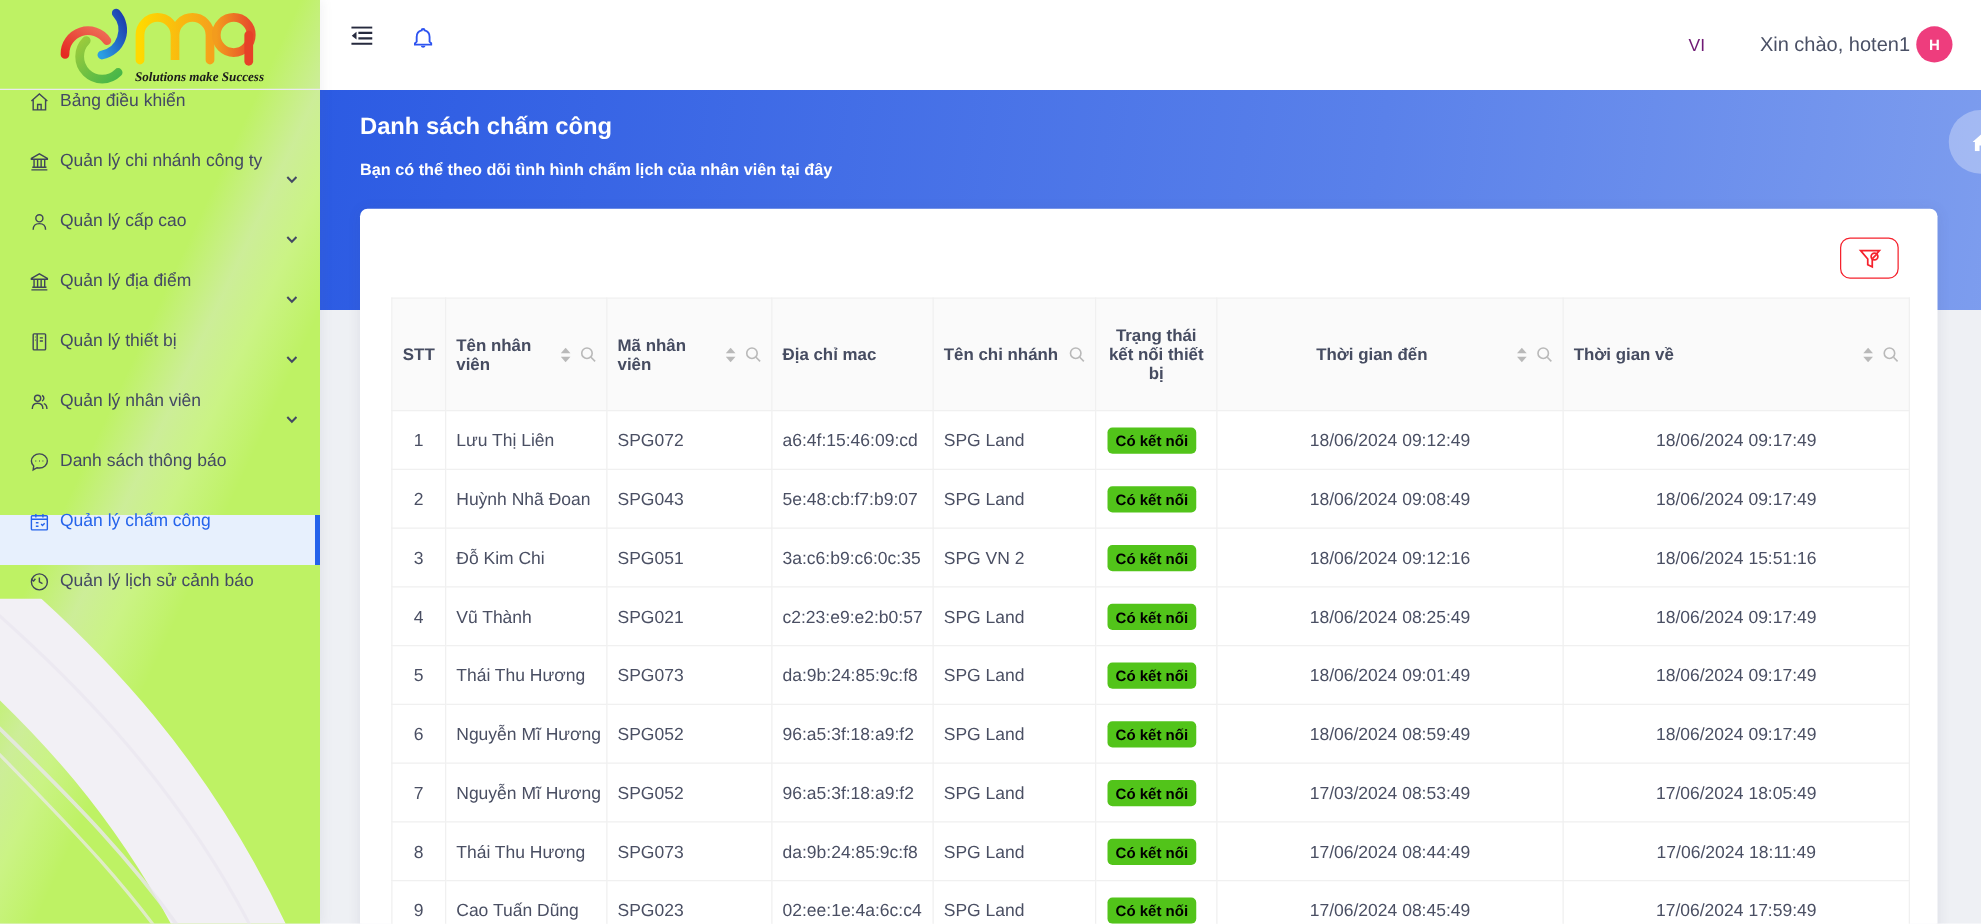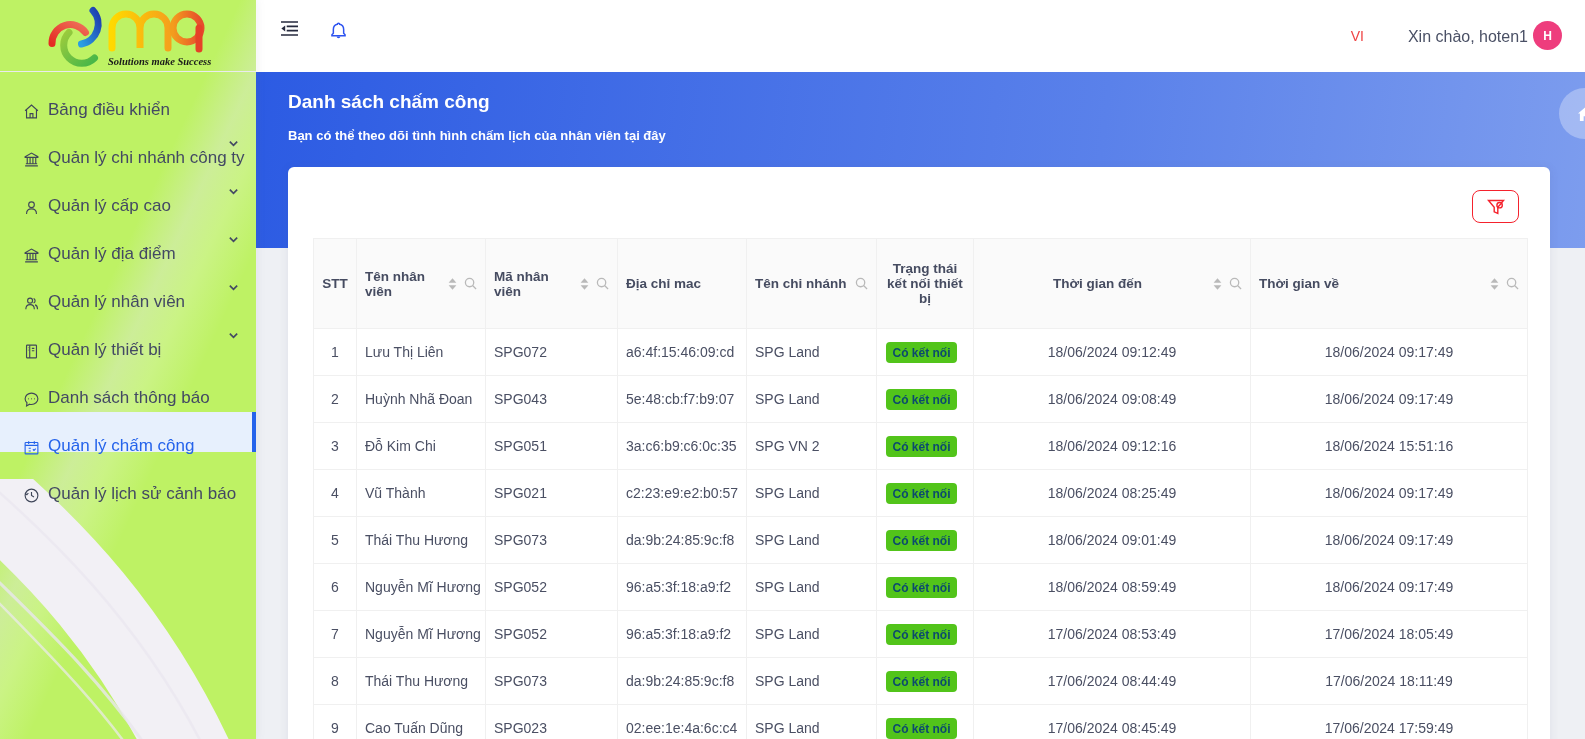--- a/index.html
+++ b/index.html
@@ -7,33 +7,33 @@
 #app { position:relative; width:1585px; height:739px; background:#eef0f4; }
 
 
 .sidebar { position:absolute; left:0; top:0; width:256px; height:739px; background:#bef264; z-index:5; box-shadow:2px 0 8px rgba(100,100,130,0.08); }
 .sidebar .pattern { position:absolute; inset:0; background:
   linear-gradient(115deg, rgba(228,230,237,0) 40%, rgba(228,230,237,0.38) 48%, rgba(246,247,250,0.22) 54%, rgba(255,255,255,0) 62%);
 }
 .sidebar .waves { position:absolute; left:0; bottom:0; width:256px; height:260px; }
 .logo-wrap { position:absolute; left:0; top:0; width:256px; height:72px; border-bottom:1px solid #eaeaef; }
 .menu { position:absolute; top:72px; left:0; width:256px; }
-.mi { position:relative; height:48px; display:flex; align-items:flex-end; color:#434963; font-size:17px; }
+.mi { position:relative; height:48px; display:flex; align-items:flex-start; color:#434963; font-size:14px; }
 .mi .ic { width:18px; height:18px; margin-left:22px; margin-right:8px; flex:none; display:flex; align-items:center; justify-content:center; position:relative; z-index:2; }
 .mi .ic svg { width:17px; height:17px; stroke:#3f4659; fill:none; stroke-width:1.6; }
 .mi .lb { position:relative; z-index:2; }
 .mi .chev { position:absolute; right:17px; top:50%; transform:translateY(-50%); z-index:2; }
 .mi.active { color:#2563eb; }
 .mi.active::before { content:""; position:absolute; left:0; right:0; top:4px; bottom:4px; background:#e7f0fd; }
 .mi.active::after { content:""; position:absolute; right:0; top:4px; width:4px; height:40px; background:#2563eb; }
 .mi.active .ic svg { stroke:#2563eb; }
 
 
 .topbar { position:absolute; left:256px; top:0; width:1329px; height:72px; background:#ffffff; }
-.vi { color:#ef4444; font-size:14px; position:absolute; right:221px; top:28px; }
+.vi { color:#701a75; font-size:14px; position:absolute; right:221px; top:28px; }
 .hello { color:#4a5065; font-size:16px; position:absolute; right:57px; top:28px; }
 .avatar { position:absolute; right:23px; top:21px; width:29px; height:29px; border-radius:50%; background:#ee3d7d; color:#fff; font-size:12px; font-weight:bold; display:flex; align-items:center; justify-content:center; }
 
 
 .bluehead { position:absolute; left:256px; top:72px; width:1533px; height:176px; background:linear-gradient(97deg, #2c5be3 0%, #5a81ea 55%, #8ba8f0 100%); }
 .bh-title { position:absolute; left:32px; top:19px; color:#fff; font-size:19px; font-weight:bold; }
 .bh-sub { position:absolute; left:32px; top:56px; color:#fff; font-size:13px; font-weight:bold; }
 .crumb { position:absolute; right:34px; top:16px; height:51px; border-radius:26px; background:rgba(255,255,255,0.3); display:flex; align-items:center; padding:0 19px; color:#fff; font-size:14px; }
 .crumb .sep { margin:0 9px; }
 
@@ -43,21 +43,21 @@
 
 
 table { border-collapse:collapse; position:absolute; left:25px; top:71px; table-layout:fixed; width:1214px; }
 th, td { border:1px solid #f0f0f0; font-size:14px; color:#4a4f63; padding:0 8px; }
 th { background:#fafafa; color:#464c61; font-weight:bold; height:90px; font-size:13.5px; }
 td { height:47px; background:#fff; white-space:nowrap; overflow:hidden; }
 .c-center { text-align:center; }
 .th-flex { display:flex; align-items:center; justify-content:space-between; }
 .th-flex .lbl { text-align:left; }
 .icons { display:flex; align-items:center; gap:7px; flex:none; }
-.badge { display:inline-block; background:#52c41a; color:#0c4a6e; font-size:12px; font-weight:bold; padding:4px 6px 3px; border-radius:4px; white-space:nowrap; }
+.badge { display:inline-block; background:#52c41a; color:#000000; font-size:12px; font-weight:bold; padding:4px 6px 3px; border-radius:4px; white-space:nowrap; }
 .bcell { padding-right:15px !important; }
 </style>
 </head>
 <body>
 <div id="app">
 
   <div class="sidebar">
     <div class="pattern"></div>
     <svg class="waves" viewBox="0 0 256 260" preserveAspectRatio="none">
       <path d="M -35 -5 C 55 70 135 155 195 285" stroke="#f2f0f5" stroke-width="82" fill="none"></path>
@@ -140,38 +140,38 @@
             </svg>
           </span>
           <span class="lb">Quản lý địa điểm</span>
           <span class="chev"><svg width="11" height="11" viewBox="0 0 12 12">
               <path d="M2 4 L6 8 L10 4" stroke="#434963" stroke-width="1.8" fill="none"></path>
             </svg></span>
         </div>
       <div class="mi">
           <span class="ic">
             <svg viewBox="0 0 24 24">
-              <circle cx="10" cy="8" r="3.5"></circle>
-              <path d="M4 20 C4 15.5 6.5 13.5 10 13.5 C13.5 13.5 16 15.5 16 20 M15 4.8 A3.5 3.5 0 0 1 15 11.2 M17 13.9 C19.5 14.6 20.5 16.8 20.5 20"></path>
-            </svg>
-          </span>
-          <span class="lb">Quản lý nhân viên</span>
+              <rect x="5" y="3" width="14" height="18" rx="1"></rect>
+              <path d="M9.5 3 V21 M12.5 7.5 H16 M12.5 11 H16"></path>
+              <path d="M7 6.5 H7.6 M7 10 H7.6" stroke-width="1.9"></path>
+            </svg>
+          </span>
+          <span class="lb">Quản lý thiết bị</span>
           <span class="chev"><svg width="11" height="11" viewBox="0 0 12 12">
               <path d="M2 4 L6 8 L10 4" stroke="#434963" stroke-width="1.8" fill="none"></path>
             </svg></span>
         </div>
       <div class="mi">
           <span class="ic">
             <svg viewBox="0 0 24 24">
-              <rect x="5" y="3" width="14" height="18" rx="1"></rect>
-              <path d="M9.5 3 V21 M12.5 7.5 H16 M12.5 11 H16"></path>
-              <path d="M7 6.5 H7.6 M7 10 H7.6" stroke-width="1.9"></path>
-            </svg>
-          </span>
-          <span class="lb">Quản lý thiết bị</span>
+              <circle cx="10" cy="8" r="3.5"></circle>
+              <path d="M4 20 C4 15.5 6.5 13.5 10 13.5 C13.5 13.5 16 15.5 16 20 M15 4.8 A3.5 3.5 0 0 1 15 11.2 M17 13.9 C19.5 14.6 20.5 16.8 20.5 20"></path>
+            </svg>
+          </span>
+          <span class="lb">Quản lý nhân viên</span>
           <span class="chev"><svg width="11" height="11" viewBox="0 0 12 12">
               <path d="M2 4 L6 8 L10 4" stroke="#434963" stroke-width="1.8" fill="none"></path>
             </svg></span>
         </div>
       <div class="mi">
           <span class="ic">
             <svg viewBox="0 0 24 24">
               <path d="M12 3 C7 3 3 6.6 3 11 C3 13.2 4 15.2 5.6 16.6 L5 21 L9.3 18.6 C10.2 18.9 11.1 19 12 19 C17 19 21 15.4 21 11 C21 6.6 17 3 12 3 Z"></path>
               <path d="M7.6 11 H8.4 M11.6 11 H12.4 M15.6 11 H16.4" stroke-width="1.9"></path>
             </svg>
@@ -386,21 +386,21 @@
             <td class="c-center">18/06/2024 08:59:49</td>
             <td class="c-center">18/06/2024 09:17:49</td>
           </tr>
         <tr>
             <td class="c-center">7</td>
             <td>Nguyễn Mĩ Hương</td>
             <td>SPG052</td>
             <td>96:a5:3f:18:a9:f2</td>
             <td>SPG Land</td>
             <td class="c-center bcell"><span class="badge">Có kết nối</span></td>
-            <td class="c-center">17/06/2024 08:53:49</td>
+            <td class="c-center">17/03/2024 08:53:49</td>
             <td class="c-center">17/06/2024 18:05:49</td>
           </tr>
         <tr>
             <td class="c-center">8</td>
             <td>Thái Thu Hương</td>
             <td>SPG073</td>
             <td>da:9b:24:85:9c:f8</td>
             <td>SPG Land</td>
             <td class="c-center bcell"><span class="badge">Có kết nối</span></td>
             <td class="c-center">17/06/2024 08:44:49</td>

